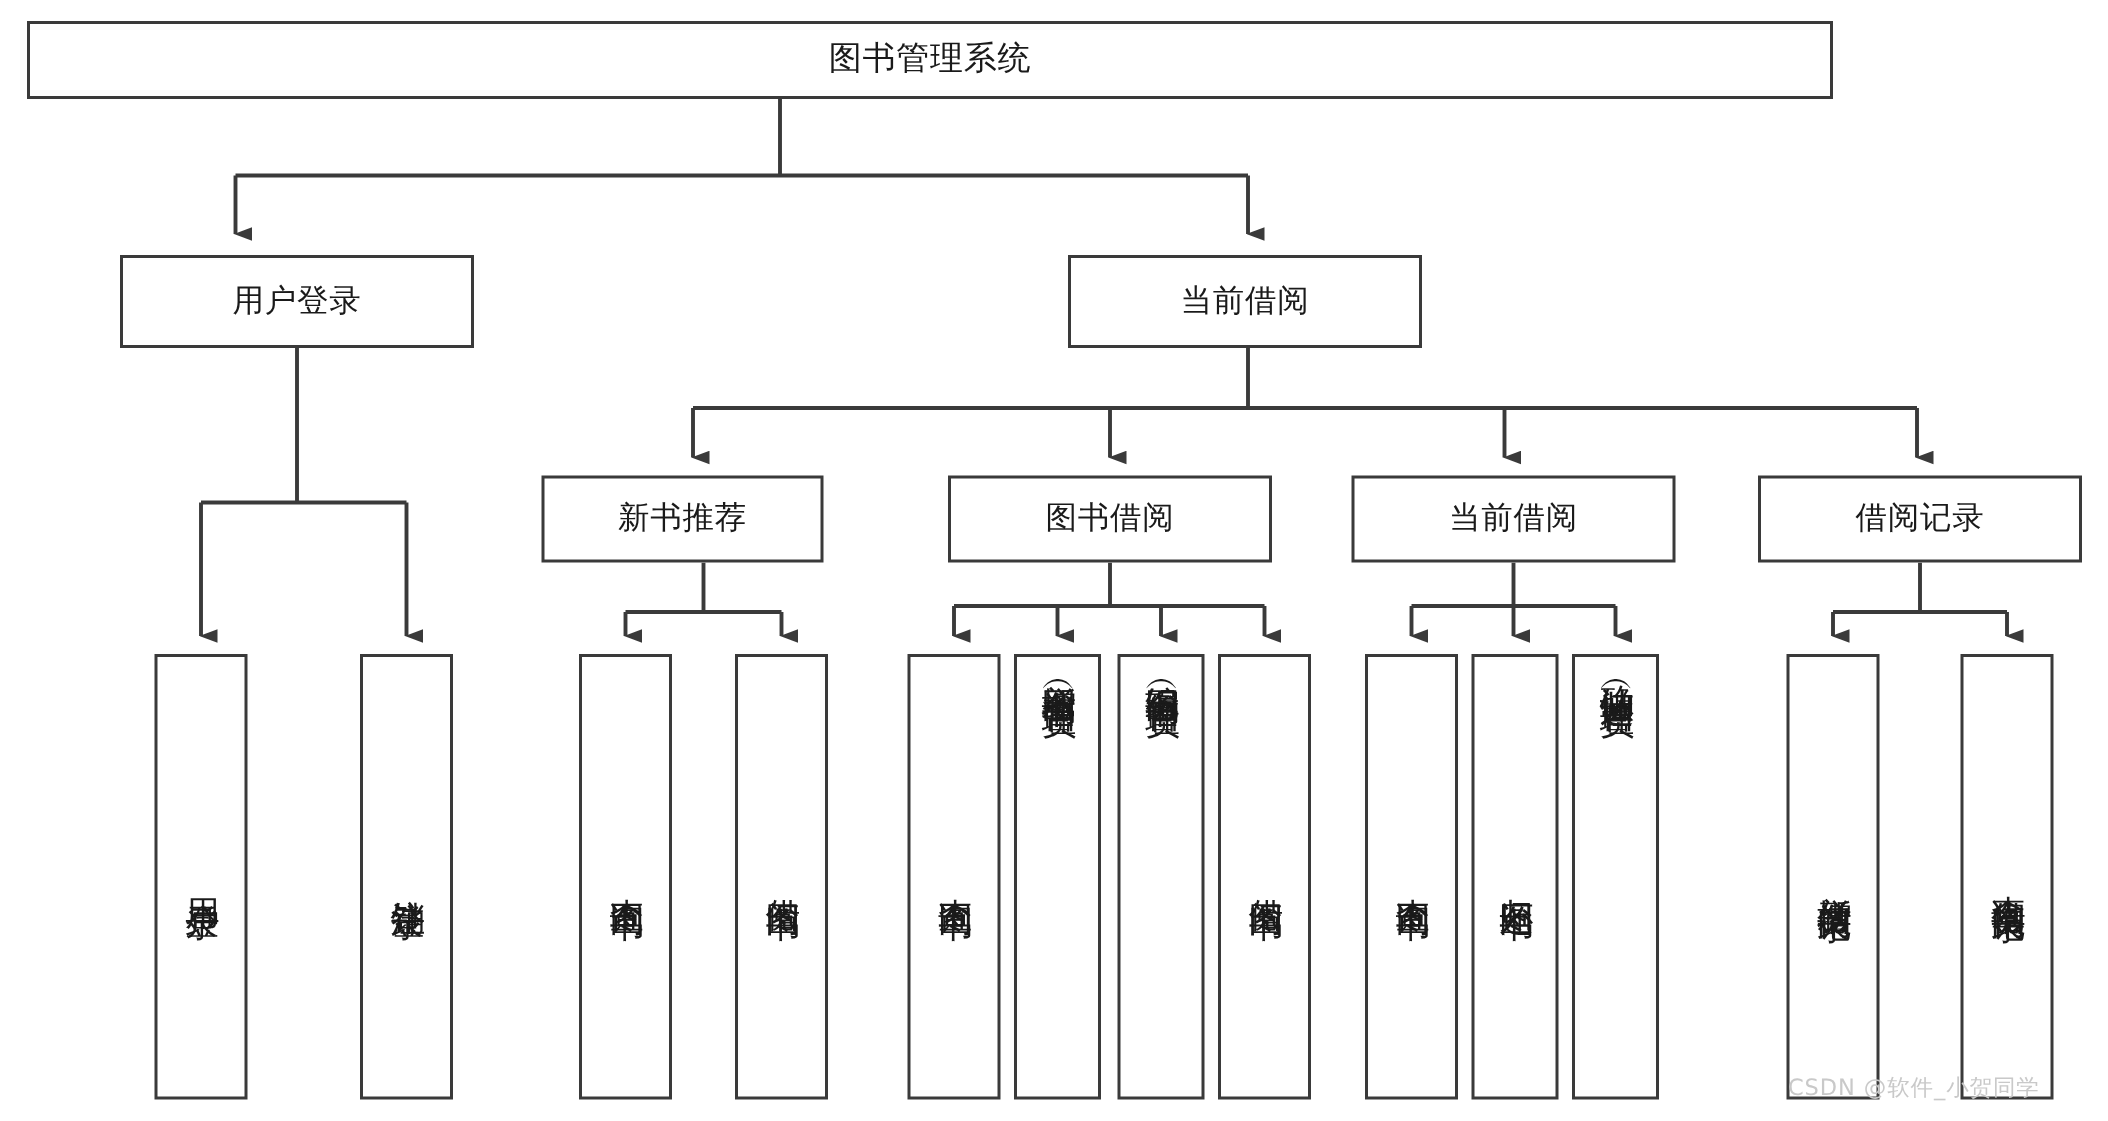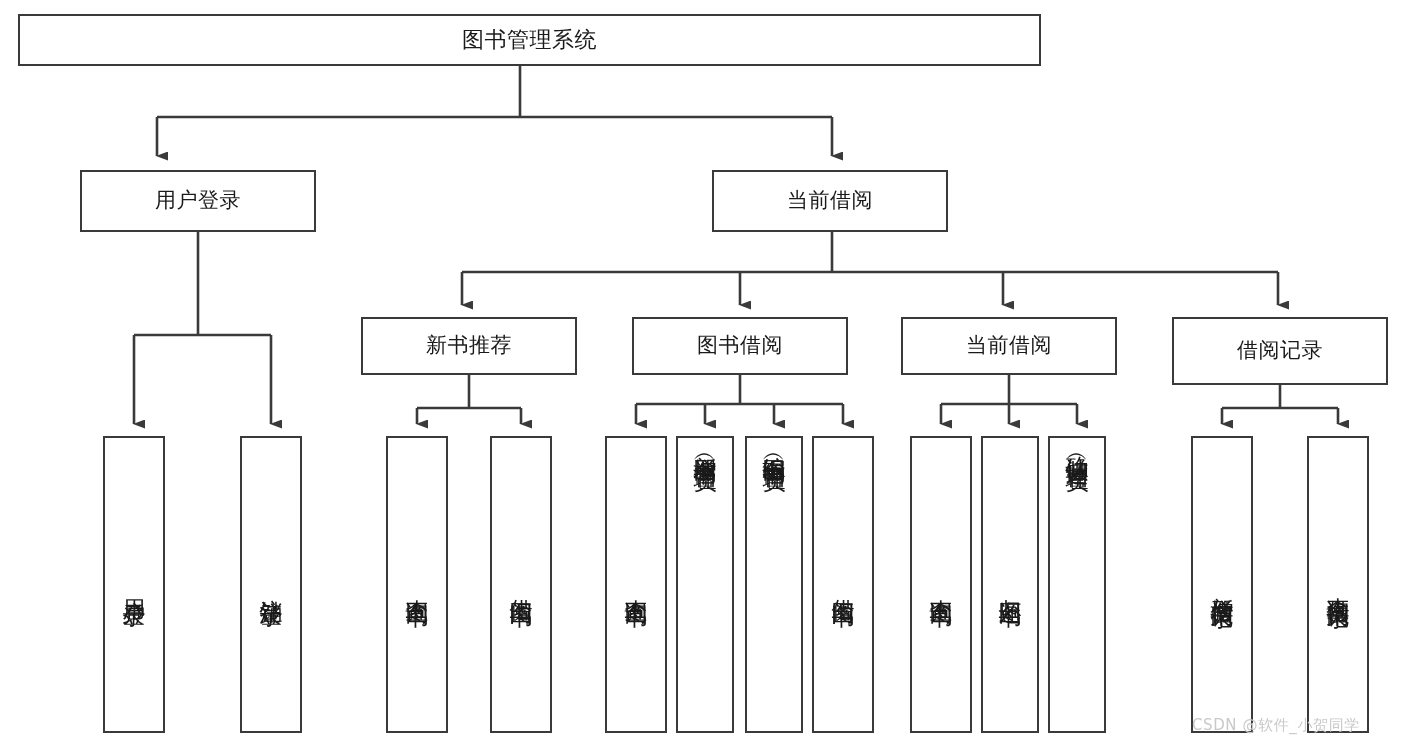--- a/index.html
+++ b/index.html
@@ -126,41 +126,41 @@
       <path d="M1009,404 L1009,424" marker-end="url(#ar)"></path>
       <path d="M1077,404 L1077,424" marker-end="url(#ar)"></path>
 
       <path d="M1280,375 L1280,408"></path>
       <path d="M1222,408 L1338,408"></path>
       <path d="M1222,408 L1222,424" marker-end="url(#ar)"></path>
       <path d="M1338,408 L1338,424" marker-end="url(#ar)"></path>
     </g>
   </svg>
 
-  <div class="node horiz root" style="left:18px; top:14px; width:1023px; height:52px;">
+  <div class="node horiz root" style="left:18px; top:14px; width:1204px; height:52px;">
     <span class="label">图书管理系统</span>
   </div>
 
   <div class="node horiz" style="left:80px; top:170px; width:236px; height:62px;">
     <span class="label">用户登录</span>
   </div>
   <div class="node horiz" style="left:712px; top:170px; width:236px; height:62px;">
     <span class="label">当前借阅</span>
   </div>
 
-  <div class="node horiz" style="left:361px; top:317px; width:216px; height:58px;">
+  <div class="node horiz" style="left:361px; top:317px; width:188px; height:58px;">
     <span class="label">新书推荐</span>
   </div>
   <div class="node horiz" style="left:632px; top:317px; width:216px; height:58px;">
     <span class="label">图书借阅</span>
   </div>
   <div class="node horiz" style="left:901px; top:317px; width:216px; height:58px;">
     <span class="label">当前借阅</span>
   </div>
-  <div class="node horiz" style="left:1172px; top:317px; width:216px; height:68px;">
+  <div class="node horiz" style="left:1172px; top:317px; width:216px; height:58px;">
     <span class="label">借阅记录</span>
   </div>
 
   <div class="node vert center" style="left:103px; top:436px; width:62px; height:297px;">
     <span class="label">用户登录</span>
   </div>
   <div class="node vert center" style="left:240px; top:436px; width:62px; height:297px;">
     <span class="label">注销登录</span>
   </div>
 

